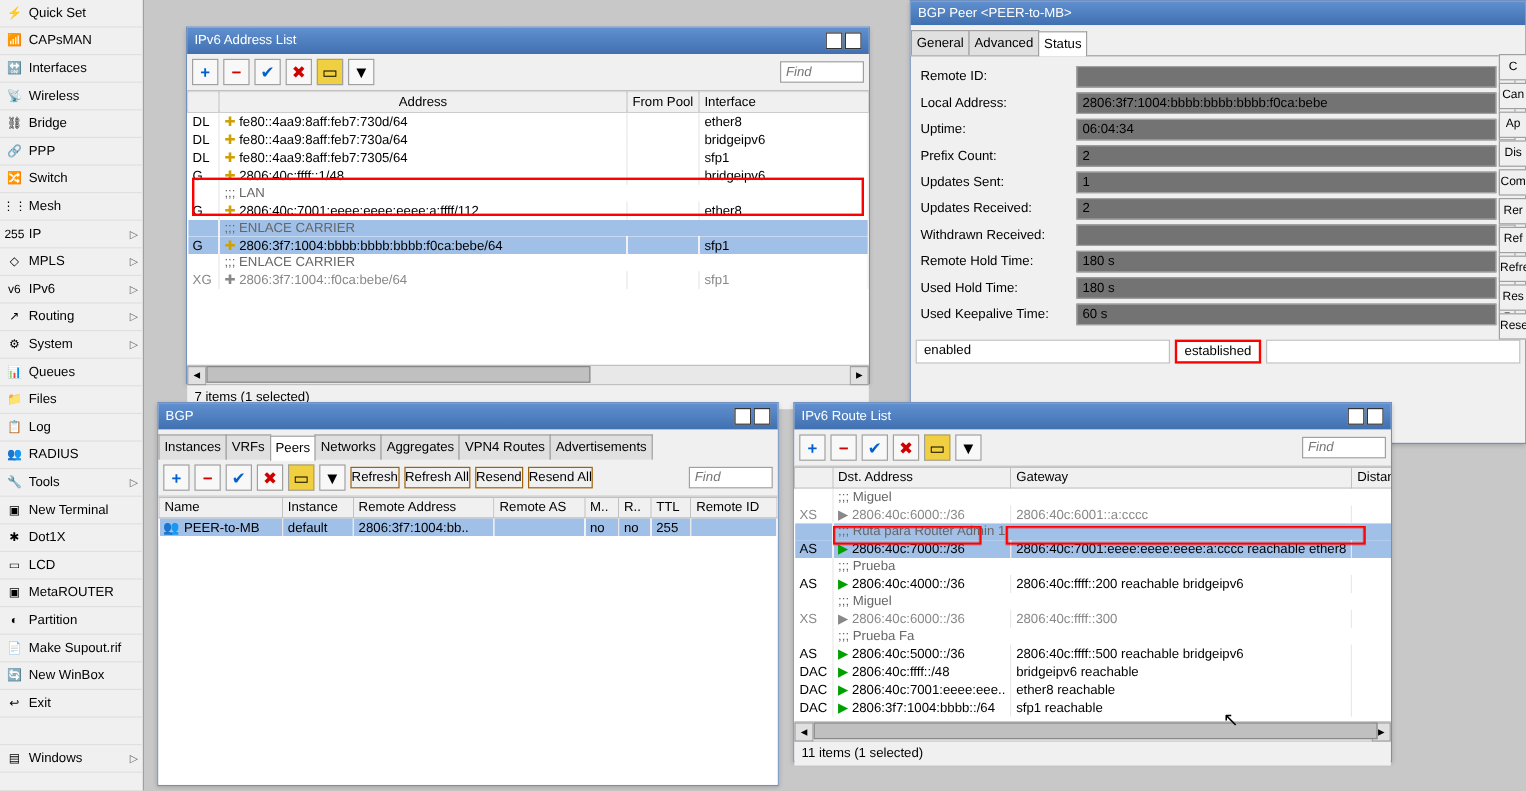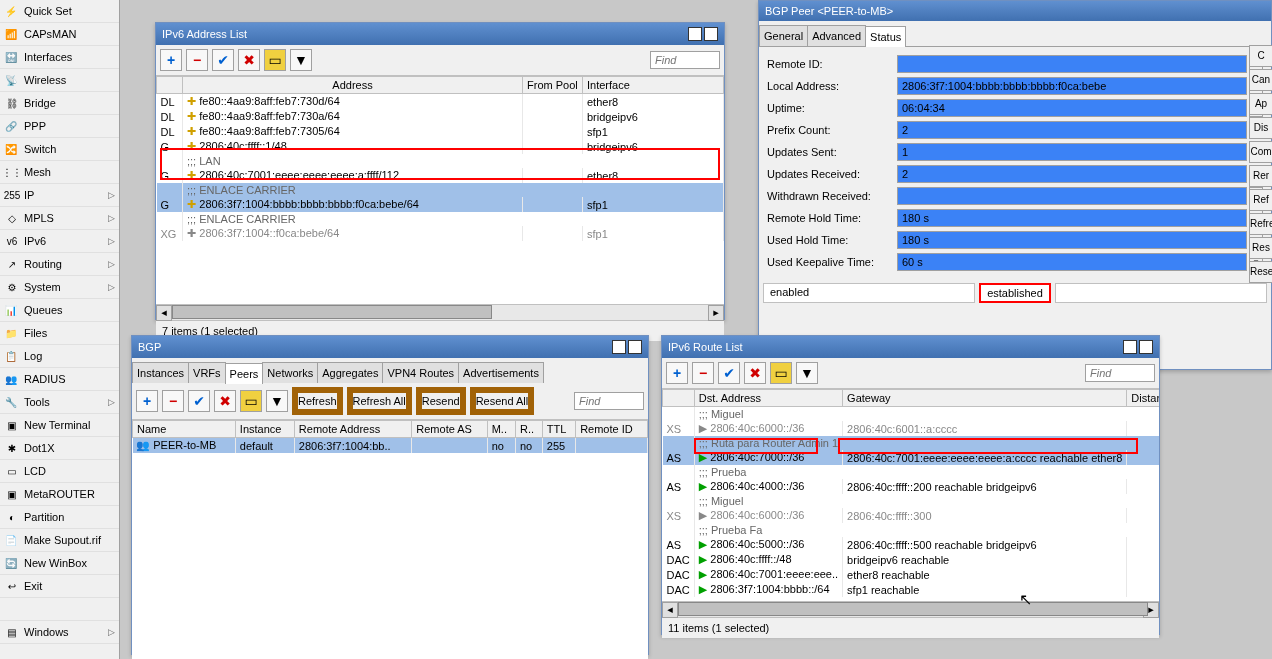--- a/index.html
+++ b/index.html
@@ -32,42 +32,42 @@
 .table tr.row-selected { background: #a0c0e8; }
 .table-body { overflow: auto; background: #fff; }
 .comment-row td { color: #666; font-style: normal; }
 
 .tabs { display: flex; background: #f0f0f0; padding-top: 4px; }
 .tab { padding: 4px 4px; border: 1px solid #a0a0a0; border-bottom: none; background: #e0e0e0; cursor: pointer; margin-right: -1px; }
 .tab.active { background: #fff; position: relative; top: 1px; }
 
 .form-row { display: flex; align-items: center; padding: 2px 8px; }
 .form-label { width: 130px; text-align: left; padding-right: 6px; }
-.form-value { flex: 1; height: 18px; border: 1px solid #a0a0a0; background: #3b82f6; padding: 1px 4px; display: flex; align-items: center; }
+.form-value { flex: 1; height: 18px; border: 1px solid #a0a0a0; background: #737373; padding: 1px 4px; display: flex; align-items: center; }
 .form-btn-small { width: 14px; height: 18px; border: 1px solid #a0a0a0; background: #f0f0f0; margin-left: 2px; text-align: center; line-height: 16px; font-size: 9px; cursor: pointer; }
 
 .side-buttons { position: absolute; right: 0; top: 42px; width: 24px; }
 .side-btn { width: 100%; height: 22px; border: 1px solid #a0a0a0; background: #f0f0f0; margin-bottom: 2px; font-size: 10px; text-align: center; line-height: 20px; cursor: pointer; overflow: hidden; }
 
 .status-bar { padding: 4px 6px; border-top: 1px solid #c0c0c0; background: #f0f0f0; }
 .status-cell { display: inline-block; border: 1px solid #c0c0c0; padding: 2px 6px; background: #fff; }
 
 .scrollbar { height: 16px; background: #f0f0f0; border-top: 1px solid #c0c0c0; display: flex; }
 .scroll-arrow { width: 16px; height: 16px; border: 1px solid #a0a0a0; background: #e0e0e0; text-align: center; cursor: pointer; }
 .scroll-track { flex: 1; background: #e8e8e8; position: relative; }
 .scroll-thumb { position: absolute; height: 14px; background: #c0c0c0; border: 1px solid #888; top: 0; }
 
 .highlight-red { border: 2px solid #ff0000 !important; box-sizing: border-box; }
 .highlight-box { position: absolute; border: 2px solid #ff0000; pointer-events: none; }
 
 .ic-green { color: #00a000; }
 .ic-gray { color: #888; }
 .ic-yellow { color: #d0a000; }
 
-.btn { padding: 2px 0; border: 6px solid #a16207; background: #f0f0f0; cursor: pointer; }
+.btn { padding: 2px 0; border: 1px solid #a16207; background: #f0f0f0; cursor: pointer; }
 
 .cursor-img { position: absolute; width: 14px; height: 20px; pointer-events: none; font-size: 16px; }
 </style>
 </head>
 <body>
 
 <div class="sidebar" id="sidebar">
     <div class="sidebar-item">
       <span class="sidebar-icon">⚡</span>
       <span>Quick Set</span>

